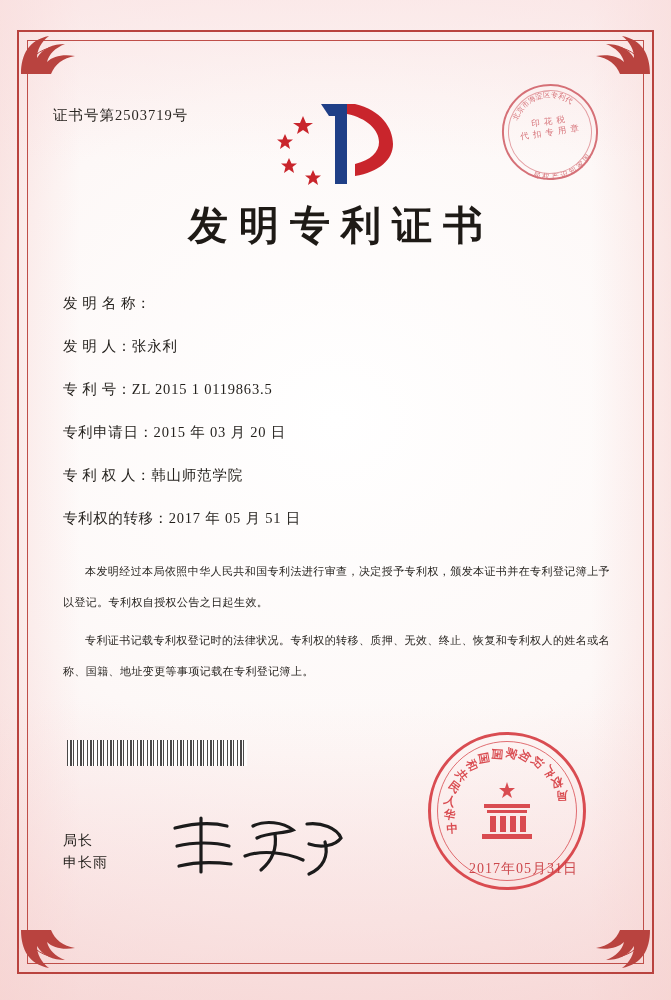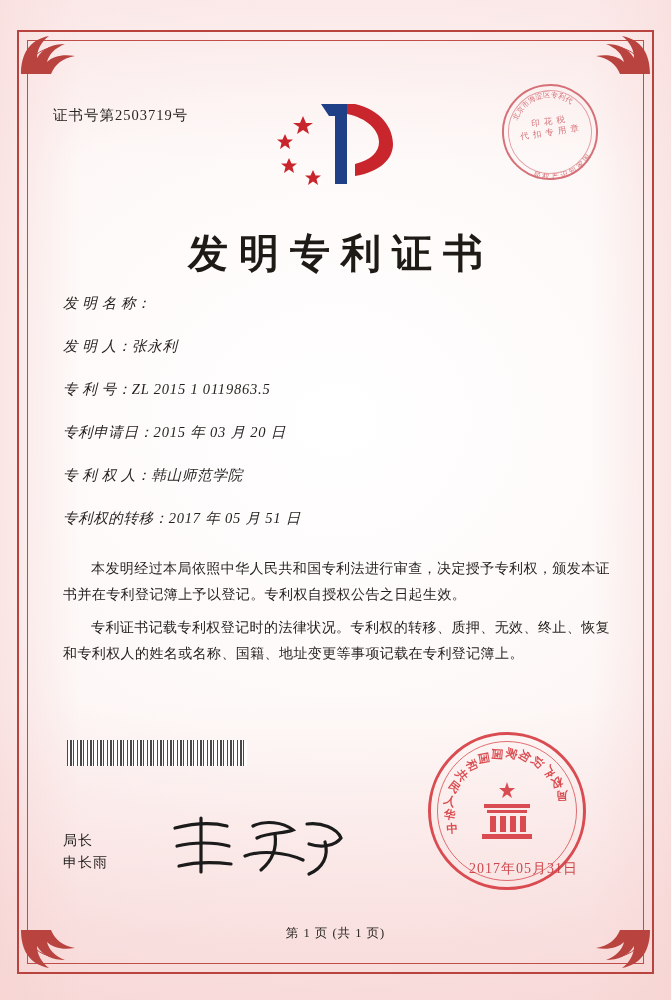--- a/index.html
+++ b/index.html
@@ -133,55 +133,53 @@
     position: absolute;
     left: 0; right: 0;
     top: 158px;
     text-align: center;
     font-family: "Liberation Serif", serif;
     font-size: 40px;
     font-weight: bold;
     letter-spacing: 11px;
     color: #1e1a16;
     text-indent: 11px;
-    margin-top: 28px;
   }
 
   
   .fields {
     position: absolute;
     left: 36px;
     top: 254px;
     right: 36px;
   }
   .field-row {
     display: flex;
     align-items: baseline;
     margin-bottom: 24px;
     font-size: 14.5px;
     color: #221f1b;
     letter-spacing: 0.6px;
-    font-style: italic;
   }
   .field-label {
     white-space: nowrap;
   }
   .field-value {
     white-space: nowrap;
     letter-spacing: 0.8px;
   }
 
   
   .paras {
     position: absolute;
     left: 36px;
     right: 34px;
     top: 516px;
-    font-size: 14px;
-    line-height: 26px;
+    font-size: 11px;
+    line-height: 31px;
     color: #221f1b;
     text-align: justify;
     letter-spacing: 0.4px;
   }
   .paras p {
     margin: 0 0 7px 0;
     text-indent: 2em;
   }
 
   
@@ -445,15 +443,14 @@
         <path d="M168 30 C172 44 166 56 152 62"></path>
         <path d="M88 44 C104 38 128 40 146 48"></path>
       </g>
     </svg>
 
     <div class="sig-block">
       <div>局长</div>
       <div>申长雨</div>
     </div>
 
-    <div class="footer">第 1 页 (共 1 页)</div>
   </div>
 </div>
 
 </body></html>

